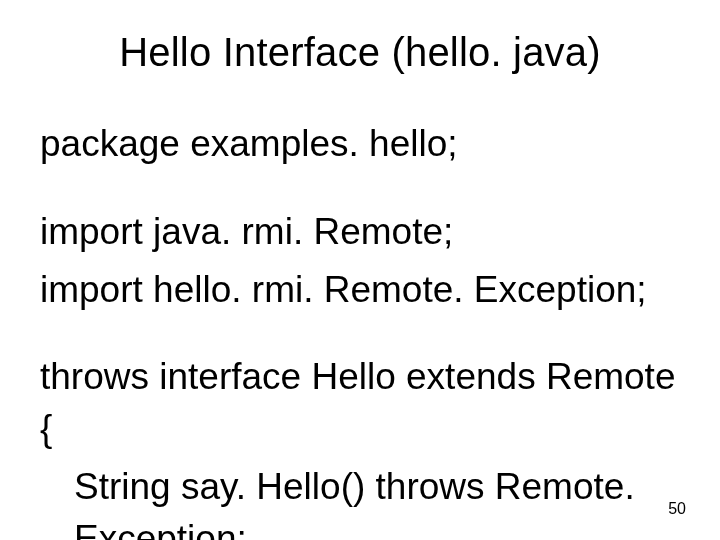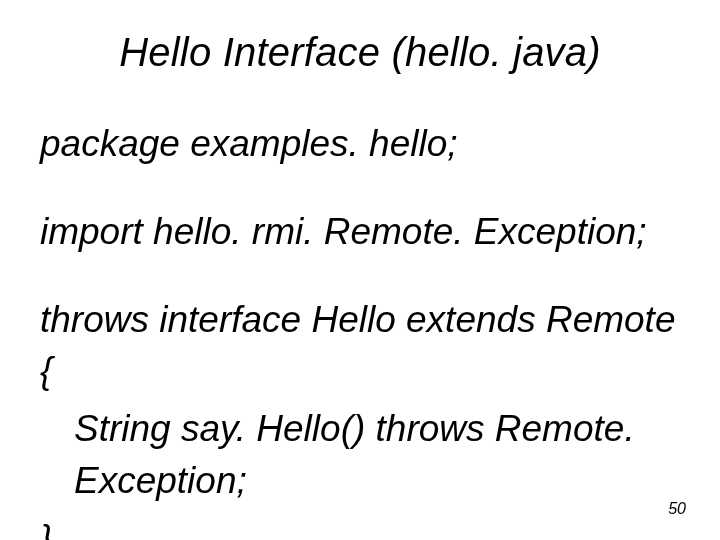--- a/index.html
+++ b/index.html
@@ -10,21 +10,20 @@
     background: #ffffff;
     font-family: Arial, Helvetica, sans-serif;
     color: #000;
     overflow: hidden;
   }
   .slide {
     position: relative;
     width: 720px;
     height: 540px;
     box-sizing: border-box;
-    font-style: italic;
   }
   .title {
     position: absolute;
     top: 30px;
     left: 0;
     width: 100%;
     text-align: center;
     font-size: 40px;
     font-weight: 400;
     letter-spacing: 0.2px;
@@ -56,20 +55,21 @@
 </head>
 <body>
 
 <div class="slide">
 
   <div class="title">Hello Interface (hello. java)</div>
 
   <div class="body">
     <p>package examples. hello;</p>
     <div class="spacer"></div>
+    <p>import java. rmi. Remote;</p>
     <p>import hello. rmi. Remote. Exception;</p>
     <div class="spacer"></div>
     <p>throws interface Hello extends Remote {</p>
     <p class="indent">String say. Hello() throws Remote. Exception;</p>
     <p>}</p>
   </div>
 
   <div class="pagenum">50</div>
 
 </div>

